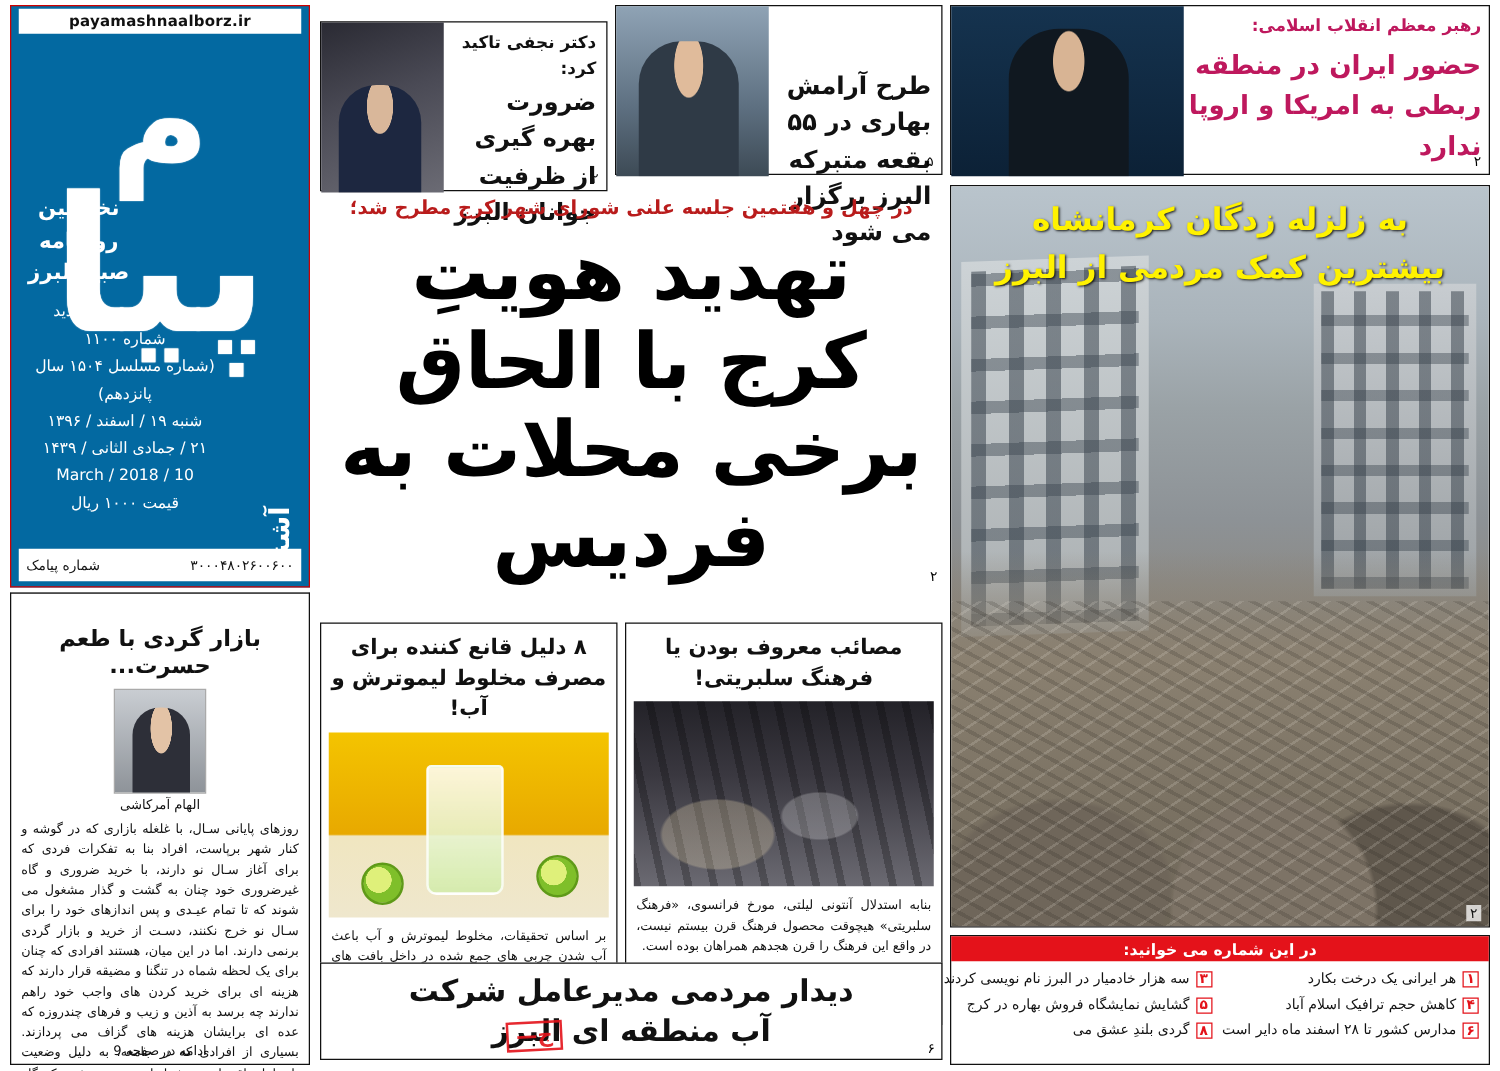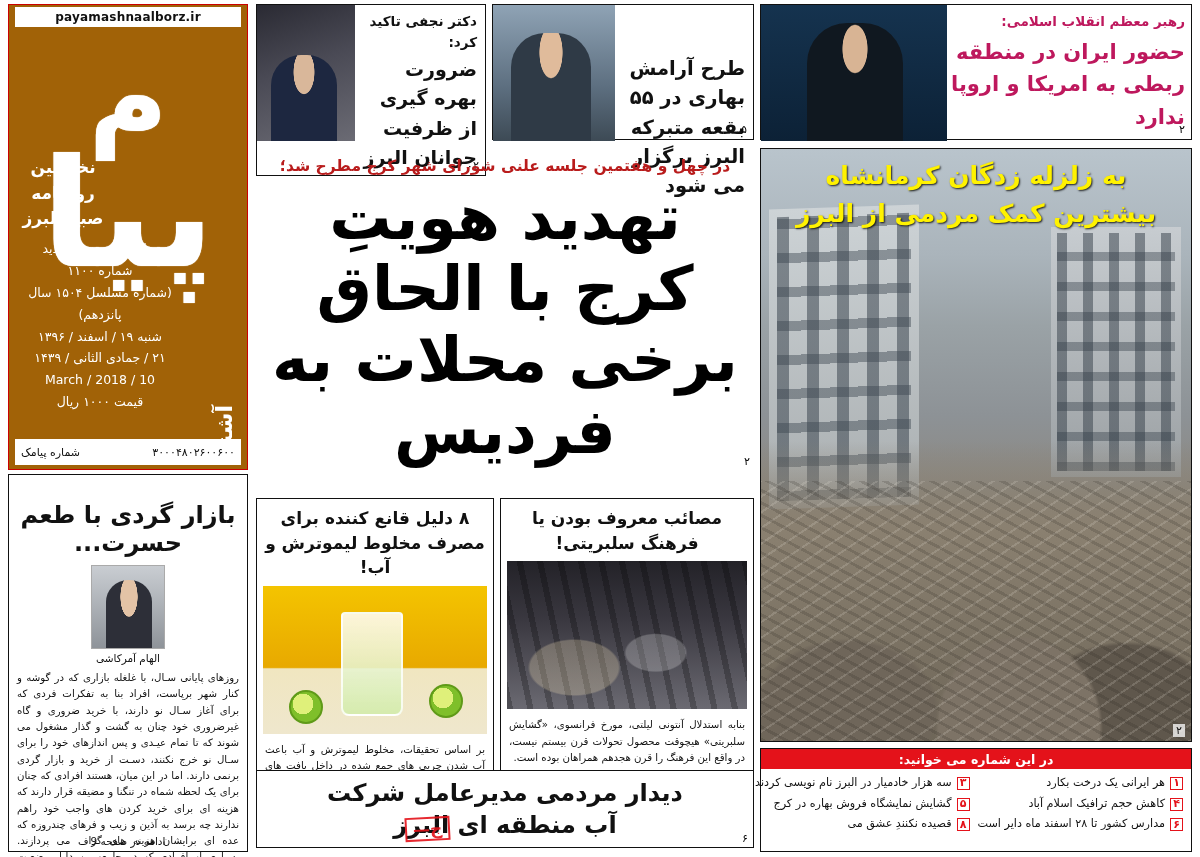--- a/index.html
+++ b/index.html
@@ -16,21 +16,21 @@
   }
 
   
   .abs { position: absolute; }
   .box { border: 1px solid #111; background: #fff; }
   .rtl { direction: rtl; }
 
   
   #masthead {
     left: 8px; top: 4px; width: 240px; height: 466px;
-    background: #a16207;
+    background: #0369a1;
     border: 1px solid #c00;
     overflow: hidden;
   }
   #masthead .url-bar {
     position: absolute; top: 2px; left: 6px; right: 6px; height: 20px;
     background: #ffffff; color: #111;
     font-size: 12px; font-weight: bold;
     display: flex; align-items: center; justify-content: center;
     letter-spacing: .2px;
   }
@@ -61,21 +61,21 @@
   }
   #masthead .barcode-row {
     position: absolute; bottom: 4px; left: 6px; right: 6px; height: 26px;
     background: #fff; display: flex; align-items: center; justify-content: space-between;
     padding: 0 6px;
   }
   #masthead .barcode-num { font-size: 11px; color: #111; letter-spacing: 1px; }
   #masthead .sms-label { font-size: 11px; color: #111; }
 
   
-  #top-najafi { left: 256px; top: 4px; width: 230px; height: 172px; }
+  #top-najafi { left: 256px; top: 17px; width: 230px; height: 136px; }
   #top-najafi .txt {
     padding: 6px 8px; text-align: right; color: #111;
     font-size: 19px; font-weight: bold; line-height: 1.55;
   }
   #top-najafi .lead { font-size: 13.5px; font-weight: bold; margin-bottom: 2px; }
   #top-najafi .pg {
     position: absolute; bottom: 3px; right: 6px;
     font-size: 11px; color: #111;
   }
   #top-najafi .photo {
@@ -197,21 +197,21 @@
   #edit-head {
     left: 8px; top: 474px; width: 240px; height: 22px;
     background: #ffffff; border: 1px solid #111; border-bottom: none;
     display: flex; align-items: center; justify-content: space-between; padding: 0 4px;
   }
   #edit-head .tag { font-size: 11px; color: #111; }
   #edit-head .squares { display: flex; gap: 2px; }
   #edit-head .sq { width: 9px; height: 9px; background: #e4121a; }
   #edit-head .sq.b { background: #111; }
   #editorial .title {
-    text-align: center; font-size: 24px; font-weight: bold; color: #111;
+    text-align: center; font-size: 18px; font-weight: bold; color: #111;
     padding: 26px 6px 6px;
   }
   #editorial .author-photo {
     width: 74px; height: 84px; margin: 2px auto 0;
     background: linear-gradient(180deg,#c9cdd2 0%,#8e9399 100%);
     border: 1px solid #aaa; position: relative; overflow: hidden;
   }
   #editorial .author-photo::after {
     content:""; position:absolute; left:14px; top:14px; width:46px; height:70px;
     background: radial-gradient(ellipse at 50% 24%, #e3c3a6 0 26%, #2d2f38 27% 100%);
@@ -405,21 +405,21 @@
       <div class="lime1"></div>
       <div class="lime2"></div>
     </div>
     <div class="fbody">بر اساس تحقیقات، مخلوط لیموترش و آب باعث آب شدن چربی های جمع شده در داخل بافت های بدن می شود، مخصوصا چربی های شکم و پهلو که هنگام پوشیدن شلوار، ظاهر نامناسبی ایجاد می کنند.</div>
     <div class="pg">۴</div>
   </div>
 
   <div class="abs feature" id="feat-selfie">
     <div class="ftitle">مصائب معروف بودن یا فرهنگ سلبریتی!</div>
     <div class="fimg"></div>
-    <div class="fbody">بنابه استدلال آنتونی لیلتی، مورخ فرانسوی، «گشایش سلبریتی» هیچوقت محصول تحولات قرن بیستم نیست، در واقع این فرهنگ را قرن هجدهم همراهان بوده است.</div>
+    <div class="fbody">بنابه استدلال آنتونی لیلتی، مورخ فرانسوی، «فرهنگ سلبریتی» هیچوقت محصول فرهنگ قرن بیستم نیست، در واقع این فرهنگ را قرن هجدهم همراهان بوده است.</div>
     <div class="pg">۸</div>
   </div>
 
   <div class="abs" id="didar">
     <div class="t1">دیدار مردمی مدیرعامل شرکت</div>
     <div class="t2">آب منطقه ای البرز</div>
     <div class="stamp">ج—</div>
     <div class="pg">۶</div>
   </div>
 
@@ -441,18 +441,18 @@
       <div class="irow">
         <span class="inum">۵</span>
         <span>گشایش نمایشگاه فروش بهاره در کرج</span>
       </div>
       <div class="irow">
         <span class="inum">۶</span>
         <span>مدارس کشور تا ۲۸ اسفند ماه دایر است</span>
       </div>
       <div class="irow">
         <span class="inum">۸</span>
-        <span>قصیده نکنندِ عشق می</span>
+        <span>گردی بلندِ عشق می</span>
       </div>
     </div>
   </div>
 
 </div>
 
 </body></html>

